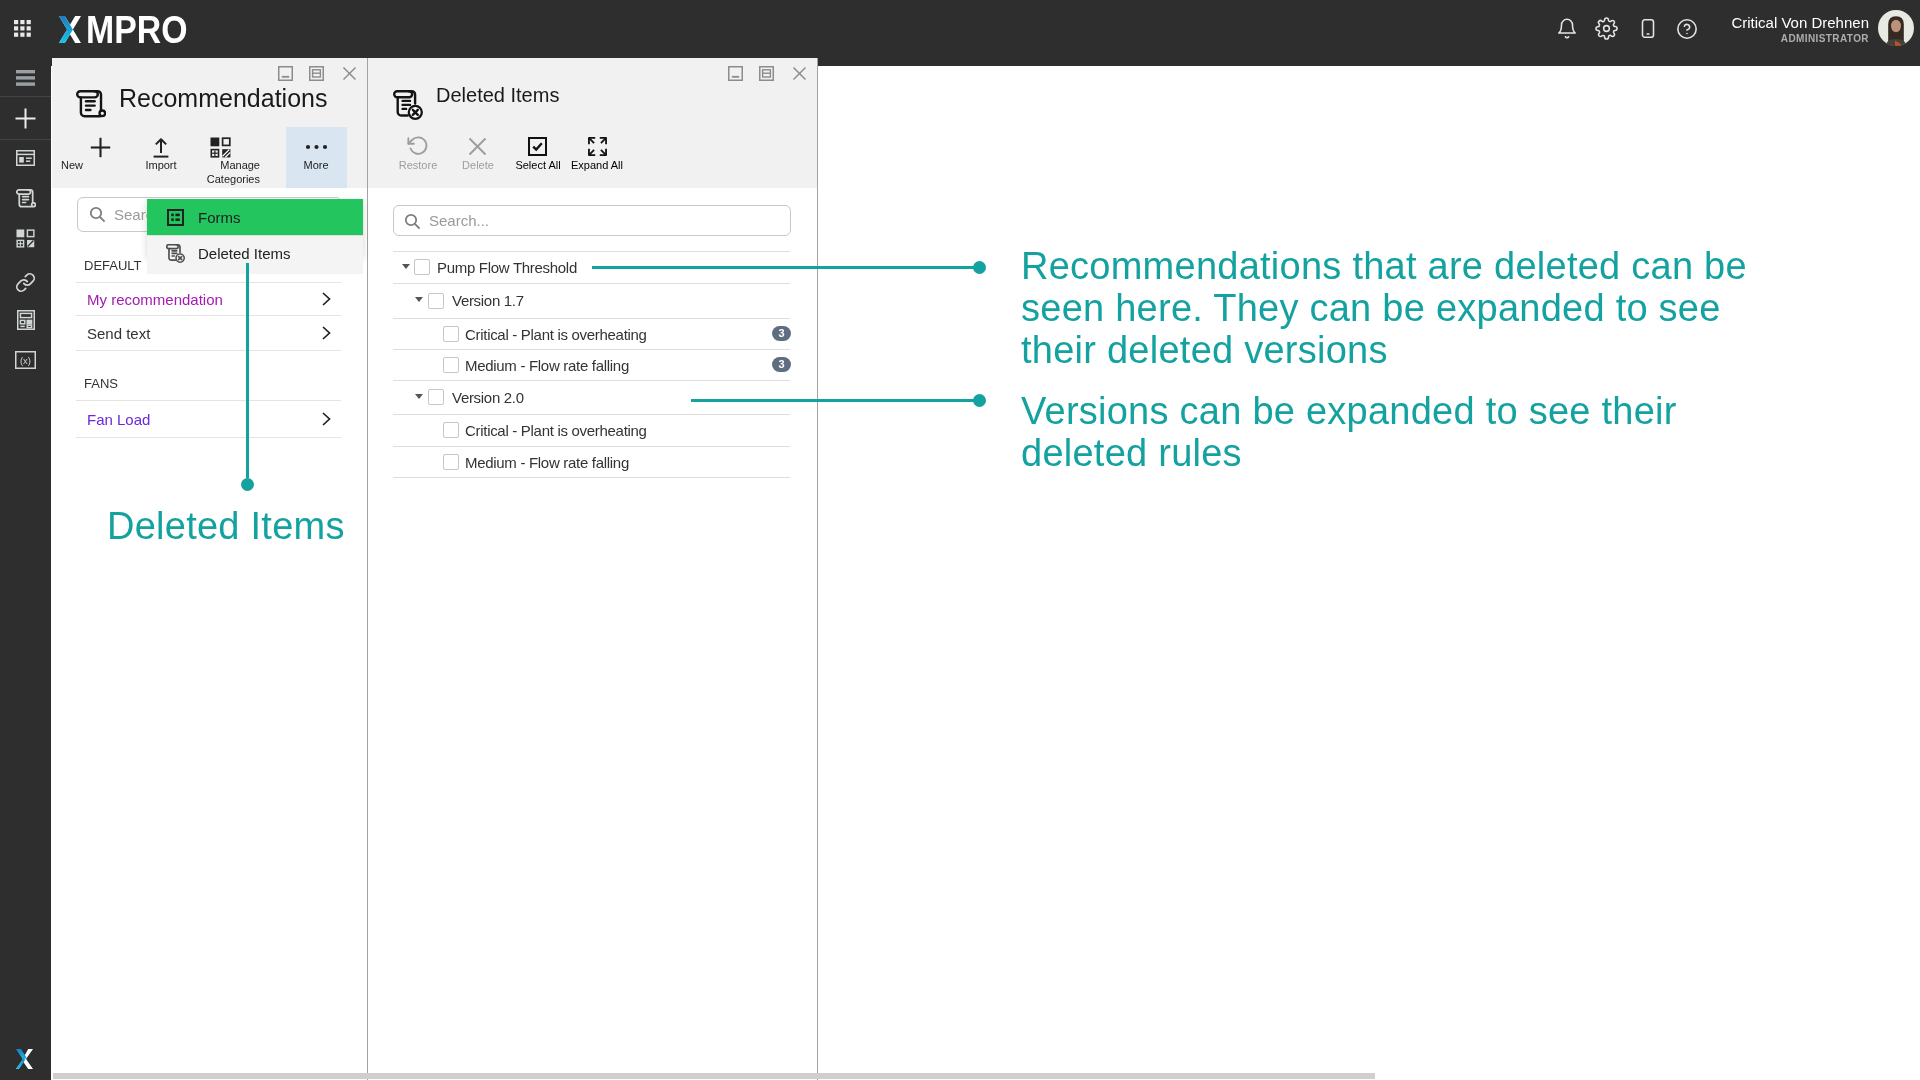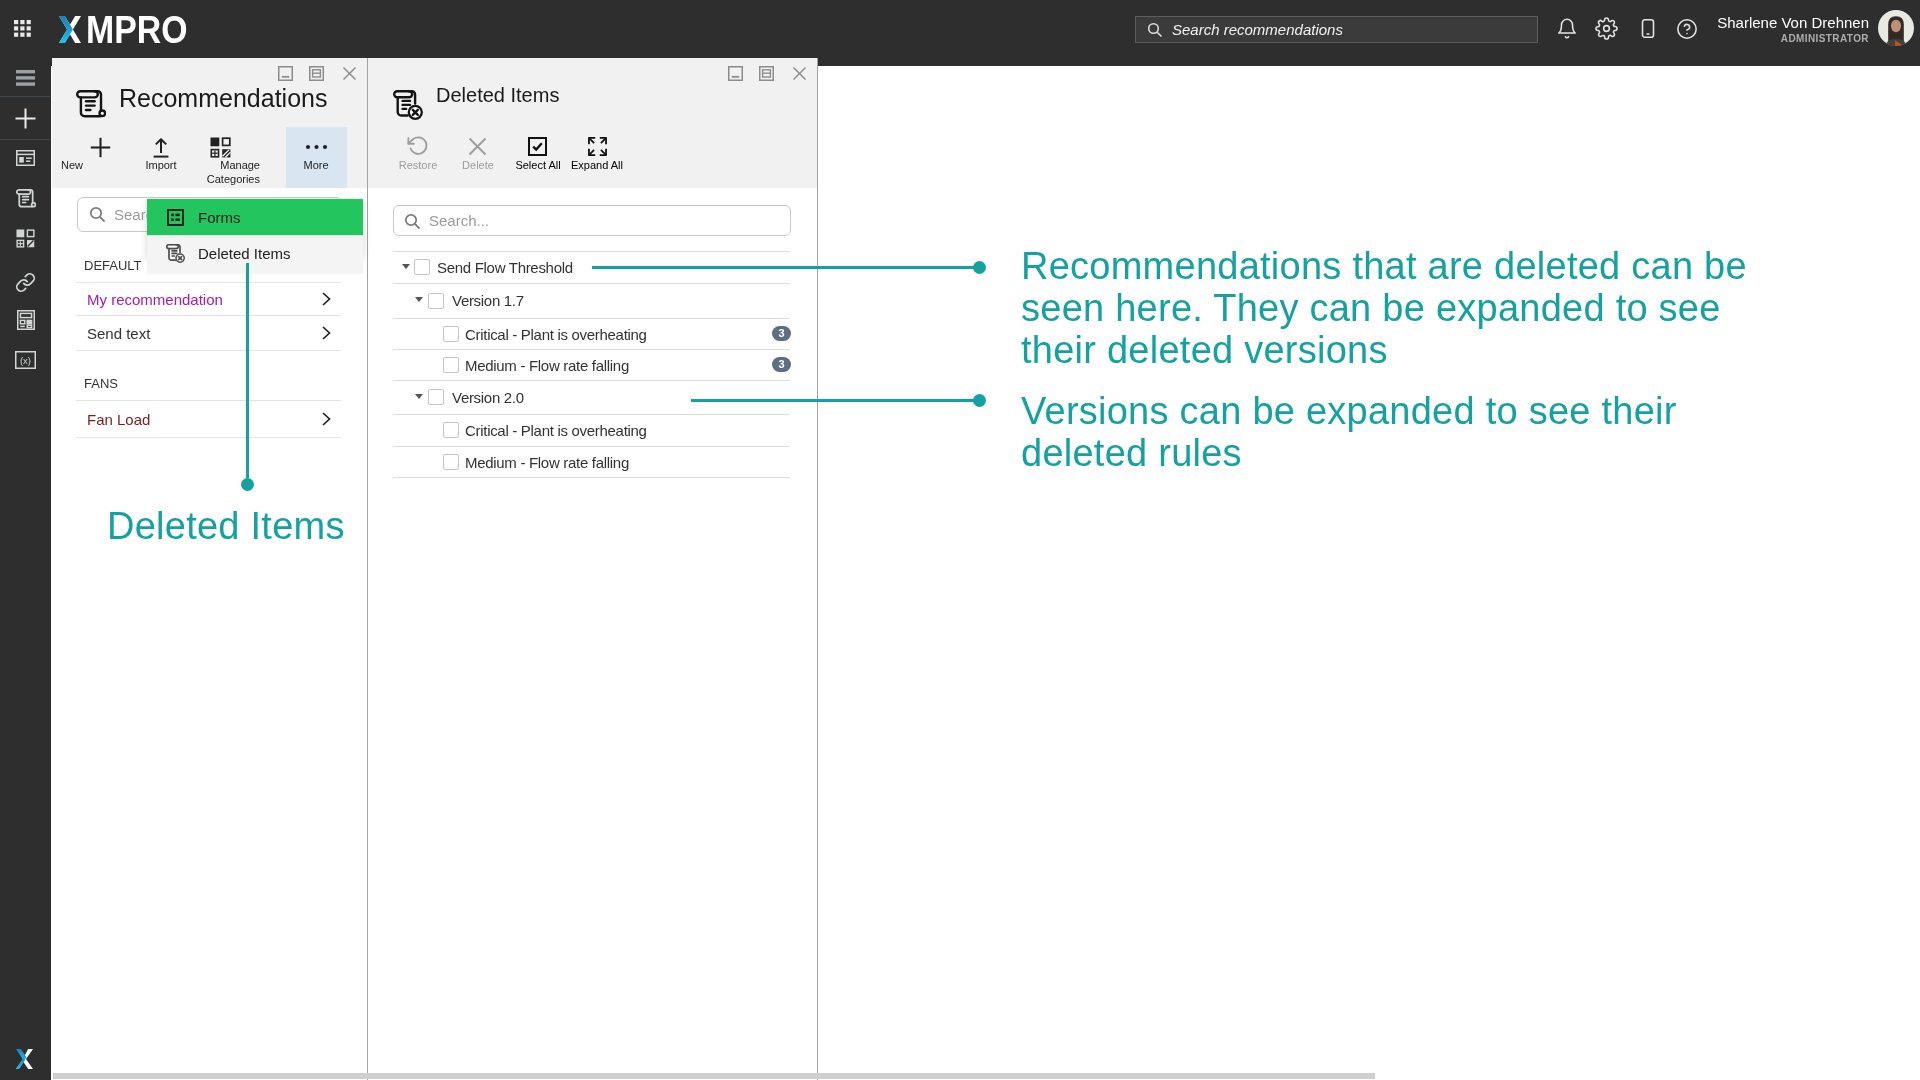--- a/index.html
+++ b/index.html
@@ -32,27 +32,20 @@
           <stop offset="0" stop-color="#1d7dbd"></stop>
           <stop offset="1" stop-color="#15c4ec"></stop>
         </linearGradient>
       </defs>
     <polygon points="0,0 5.8,0 22,27 16.2,27" fill="#fff"></polygon>
     <polygon points="16.2,0 22,0 5.8,27 0,27" fill="#fff"></polygon>
     <polygon points="0,0 5.8,0 13.9,13.5 5.8,27 0,27 8.1,13.5" fill="url(#xg)"></polygon>
   </svg>
   <div class="abs" style="left:86px;top:9px;font-size:38px;font-weight:bold;color:#fff;transform:scaleX(0.89);transform-origin:0 0;letter-spacing:0px">MPRO</div>
 
-  <div class="abs" style="left:1135px;top:16px;width:401px;height:25px;background:#3b3b3b;border:1px solid #5c5c5c">
-    <svg class="abs ic" style="left:11px;top:5px" width="16" height="16" viewBox="0 0 16 16" fill="none" stroke="#dcdcdc" stroke-width="1.6">
-      <circle cx="6.5" cy="6.5" r="4.8"></circle>
-        <line x1="10.2" y1="10.2" x2="14.5" y2="14.5"></line>
-    </svg>
-    <div class="abs" style="left:36px;top:4px;font-size:15px;font-style:italic;color:#f2f2f2">Search recommendations</div>
-  </div>
 
   <svg class="abs ic" style="left:1556px;top:17px" width="22" height="23" viewBox="0 0 24 24" fill="none" stroke="#e4e4e4" stroke-width="1.7" stroke-linecap="round" stroke-linejoin="round">
     <path d="M18 8A6 6 0 0 0 6 8c0 7-3 9-3 9h18s-3-2-3-9"></path>
       <path d="M13.73 21a2 2 0 0 1-3.46 0"></path>
   </svg>
 
   <svg class="abs ic" style="left:1595px;top:17px" width="23" height="23" viewBox="0 0 24 24" fill="none" stroke="#e4e4e4" stroke-width="1.6" stroke-linecap="round" stroke-linejoin="round">
     <circle cx="12" cy="12" r="3"></circle>
     <path d="M19.4 15a1.65 1.65 0 0 0 .33 1.82l.06.06a2 2 0 1 1-2.83 2.83l-.06-.06a1.65 1.65 0 0 0-1.82-.33 1.65 1.65 0 0 0-1 1.51V21a2 2 0 1 1-4 0v-.09A1.65 1.65 0 0 0 9 19.4a1.65 1.65 0 0 0-1.82.33l-.06.06a2 2 0 1 1-2.83-2.83l.06-.06a1.65 1.65 0 0 0 .33-1.82 1.65 1.65 0 0 0-1.51-1H3a2 2 0 1 1 0-4h.09A1.65 1.65 0 0 0 4.6 9a1.65 1.65 0 0 0-.33-1.82l-.06-.06a2 2 0 1 1 2.83-2.83l.06.06a1.65 1.65 0 0 0 1.82.33H9a1.65 1.65 0 0 0 1-1.51V3a2 2 0 1 1 4 0v.09a1.65 1.65 0 0 0 1 1.51 1.65 1.65 0 0 0 1.82-.33l.06-.06a2 2 0 1 1 2.83 2.83l-.06.06a1.65 1.65 0 0 0-.33 1.82V9a1.65 1.65 0 0 0 1.51 1H21a2 2 0 1 1 0 4h-.09a1.65 1.65 0 0 0-1.51 1z"></path>
   </svg>
@@ -61,21 +54,21 @@
     <rect x="6" y="2.5" width="12" height="19" rx="2.5"></rect>
       <line x1="11" y1="18" x2="13" y2="18"></line>
   </svg>
 
   <svg class="abs ic" style="left:1676px;top:18px" width="22" height="22" viewBox="0 0 24 24" fill="none" stroke="#e4e4e4" stroke-width="1.7" stroke-linecap="round" stroke-linejoin="round">
     <circle cx="12" cy="12" r="10"></circle>
       <path d="M9.09 9a3 3 0 0 1 5.83 1c0 2-3 3-3 3"></path>
       <line x1="12" y1="17" x2="12.01" y2="17"></line>
   </svg>
 
-  <div class="abs" style="left:1569px;top:14px;width:300px;text-align:right;font-size:15px;color:#fff">Sharlene Von Drehnen</div>
+  <div class="abs" style="left:1569px;top:14px;width:300px;text-align:right;font-size:15px;color:#fff">Critical Von Drehnen</div>
   <div class="abs" style="left:1569px;top:33px;width:300px;text-align:right;font-size:10px;font-weight:bold;color:#adadad;letter-spacing:0.4px">ADMINISTRATOR</div>
   <svg class="abs ic" style="left:1878px;top:10px" width="36" height="36" viewBox="0 0 36 36">
     <defs>
         <clipPath id="av">
           <circle cx="18" cy="18" r="18"></circle>
         </clipPath>
       </defs>
     <g clip-path="url(#av)">
       <rect width="36" height="36" fill="#e9e9e3"></rect>
       <path d="M10.2 38 V14.5 q0-8.3 7.8-8.3 q7.8 0 7.8 8.3 V38 Z" fill="#342a23"></path>
@@ -233,21 +226,21 @@
     <polyline points="3,1 9.5,7 3,13"></polyline>
   </svg>
 <div class="abs" style="left:76px;top:315px;width:265px;height:1px;background:#e4e4e4"></div>
 <div class="abs" style="left:87px;top:325px;font-size:15px;color:#333">Send text</div>
 <svg class="abs ic" style="left:320px;top:326px" width="12" height="14" viewBox="0 0 12 14" fill="none" stroke="#222" stroke-width="1.7">
     <polyline points="3,1 9.5,7 3,13"></polyline>
   </svg>
 <div class="abs" style="left:76px;top:350px;width:265px;height:1px;background:#e4e4e4"></div>
 <div class="abs" style="left:84px;top:376px;font-size:13px;color:#333">FANS</div>
 <div class="abs" style="left:76px;top:400px;width:265px;height:1px;background:#e4e4e4"></div>
-<div class="abs" style="left:87px;top:411px;font-size:15px;color:#7f1d1d">Fan Load</div>
+<div class="abs" style="left:87px;top:411px;font-size:15px;color:#6d28d9">Fan Load</div>
 <svg class="abs ic" style="left:320px;top:412px" width="12" height="14" viewBox="0 0 12 14" fill="none" stroke="#222" stroke-width="1.7">
     <polyline points="3,1 9.5,7 3,13"></polyline>
   </svg>
 <div class="abs" style="left:76px;top:437px;width:265px;height:1px;background:#e4e4e4"></div>
 
 <div class="abs" style="left:147px;top:199px;width:216px;height:57px;background:#22c55e;box-shadow:0 3px 7px rgba(0,0,0,0.18)">
   <div class="abs" style="left:0;top:37px;width:216px;height:38px;background:#f4f4f4"></div>
   <div class="abs" style="left:0;top:36px;width:216px;height:1px;background:#e0e0e0"></div>
   <svg class="abs ic" style="left:20px;top:10px" width="17" height="17" viewBox="0 0 17 17">
     <rect x="1" y="1" width="15" height="15" fill="none" stroke="#222" stroke-width="2"></rect>
@@ -334,21 +327,21 @@
   <svg class="abs ic" style="left:10px;top:7px" width="17" height="17" viewBox="0 0 17 17" fill="none" stroke="#7e7e7e" stroke-width="1.8">
       <circle cx="7" cy="7" r="5.2"></circle>
       <line x1="11" y1="11" x2="15.6" y2="15.6"></line>
     </svg>
   <div class="abs" style="left:35px;top:6px;font-size:15px;color:#9a9a9a">Search...</div>
 </div>
 
 <div class="abs" style="left:393px;top:251px;width:397px;height:1px;background:#dedede"></div>
 <div class="abs" style="left:402px;top:264px;width:0;height:0;border-left:4.5px solid transparent;border-right:4.5px solid transparent;border-top:5.5px solid #555"></div>
 <div class="abs" style="left:414px;top:259px;width:14px;height:14px;border:1px solid #c6c6c6;border-radius:2px;background:#fff"></div>
-<div class="abs" style="left:437px;top:259px;font-size:15px;letter-spacing:-0.3px;color:#333">Send Flow Threshold</div>
+<div class="abs" style="left:437px;top:259px;font-size:15px;letter-spacing:-0.3px;color:#333">Pump Flow Threshold</div>
 <div class="abs" style="left:393px;top:283px;width:397px;height:1px;background:#dedede"></div>
 <div class="abs" style="left:415px;top:297px;width:0;height:0;border-left:4.5px solid transparent;border-right:4.5px solid transparent;border-top:5.5px solid #555"></div>
 <div class="abs" style="left:428px;top:293px;width:14px;height:14px;border:1px solid #c6c6c6;border-radius:2px;background:#fff"></div>
 <div class="abs" style="left:452px;top:292px;font-size:15px;letter-spacing:-0.3px;color:#333">Version 1.7</div>
 <div class="abs" style="left:393px;top:318px;width:397px;height:1px;background:#dedede"></div>
 <div class="abs" style="left:443px;top:326px;width:14px;height:14px;border:1px solid #c6c6c6;border-radius:2px;background:#fff"></div>
 <div class="abs" style="left:465px;top:326px;font-size:15px;letter-spacing:-0.3px;color:#333">Critical - Plant is overheating</div>
 <div class="abs" style="left:772px;top:326px;width:19px;height:15px;border-radius:7.5px;background:#5e6e80;color:#fff;font-size:11px;font-weight:bold;text-align:center;line-height:15px">3</div>
 <div class="abs" style="left:393px;top:349px;width:397px;height:1px;background:#dedede"></div>
 <div class="abs" style="left:443px;top:357px;width:14px;height:14px;border:1px solid #c6c6c6;border-radius:2px;background:#fff"></div>

